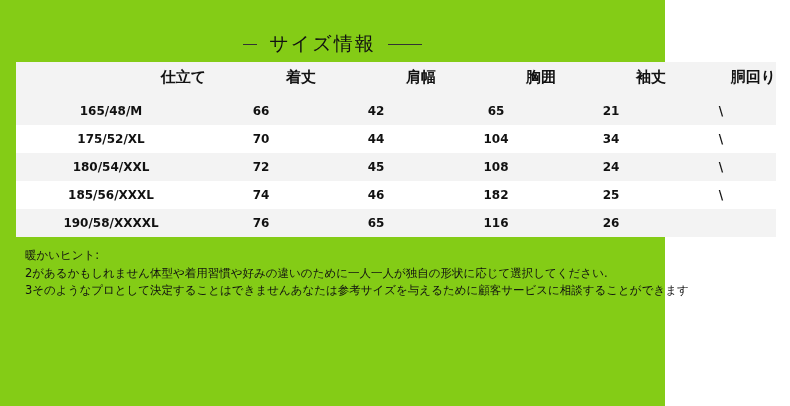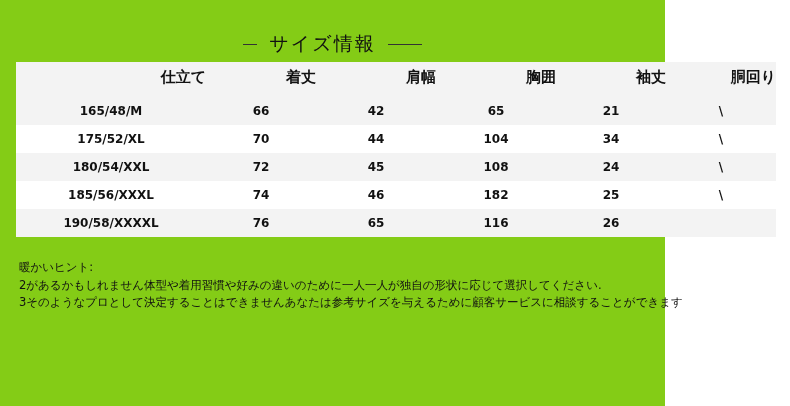--- a/index.html
+++ b/index.html
@@ -96,22 +96,22 @@
     font-size: 16px;
   }
   .col-model { width: 190px; }
   .col-a { width: 110px; }
   .col-b { width: 120px; }
   .col-c { width: 120px; }
   .col-d { width: 110px; }
   .col-e { width: 110px; }
 
   .notes {
-    margin-top: 22px;
-    padding-left: 19px;
+    margin-top: 10px;
+    padding-left: 25px;
     padding-right: 8px;
   }
   .note-head {
     font-size: 11.5px;
     color: #111;
     margin-bottom: 1px;
     line-height: 1.45;
   }
   .note-line {
     font-size: 11.5px;

